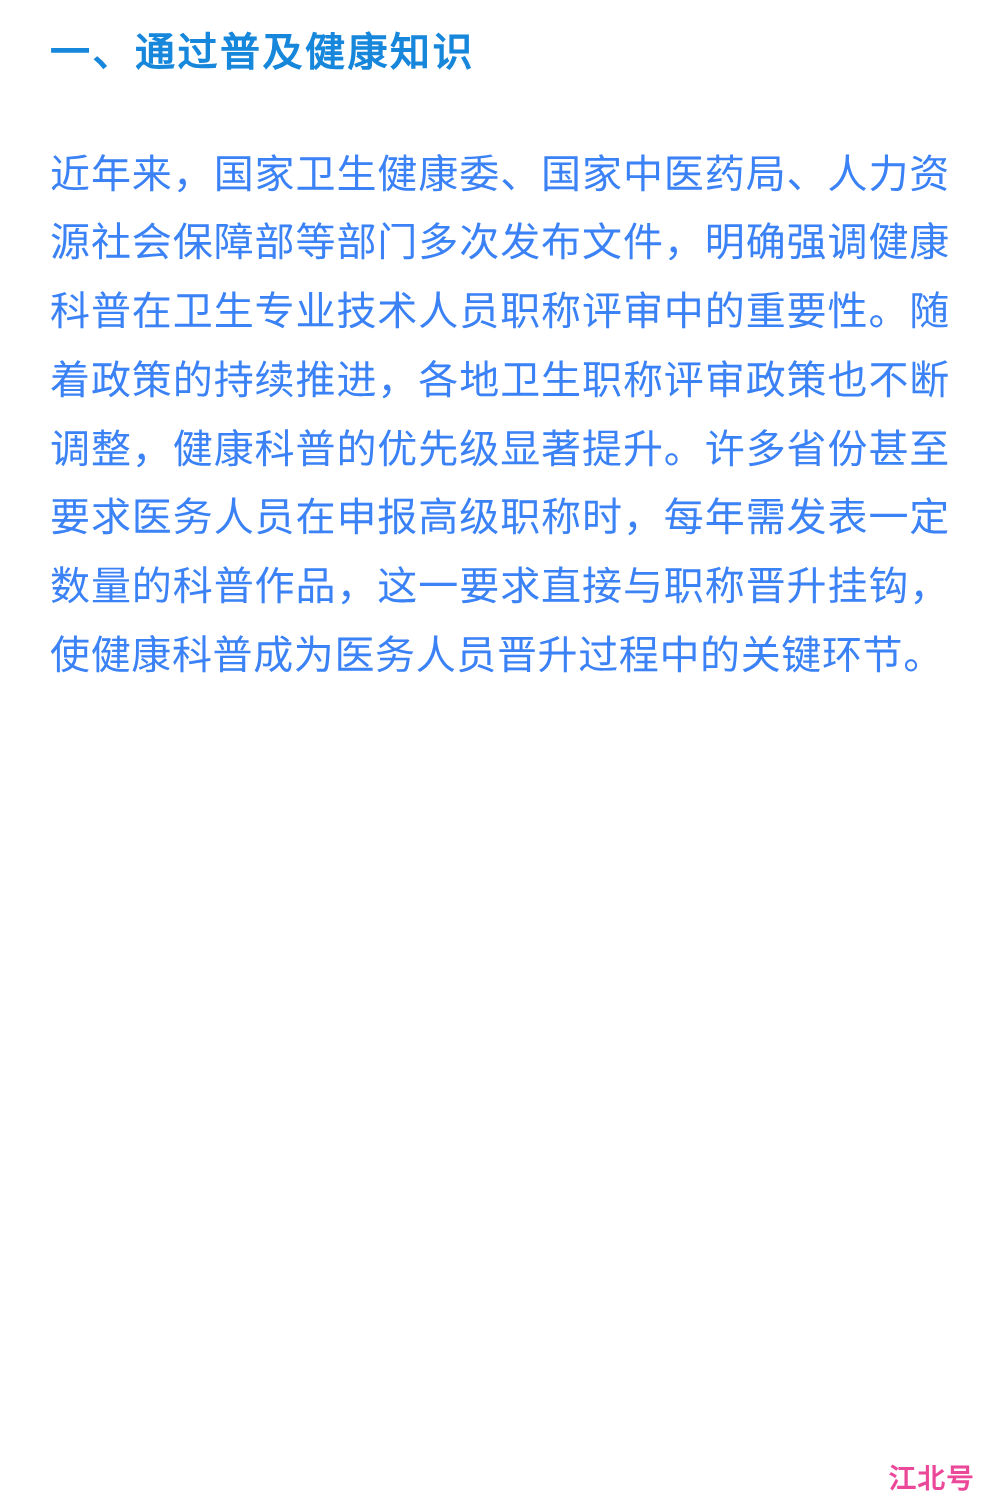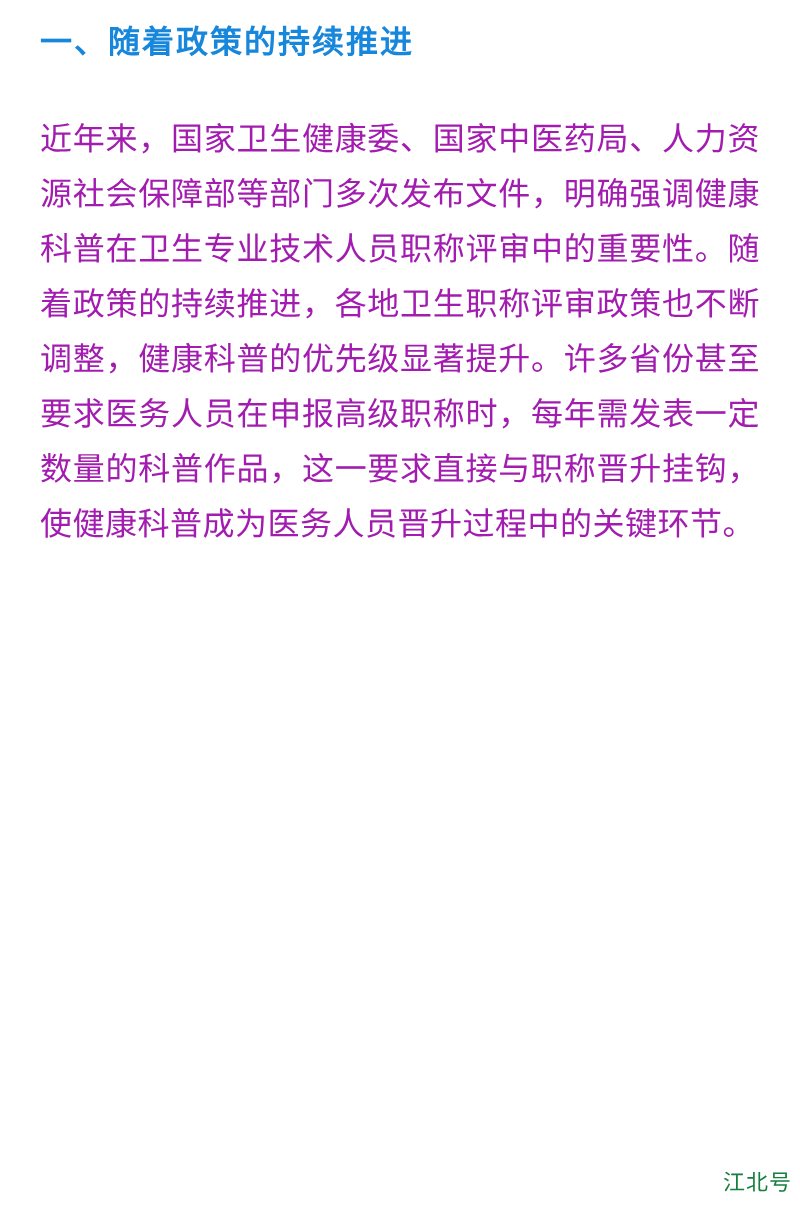--- a/index.html
+++ b/index.html
@@ -20,46 +20,46 @@
   .section-heading {
     margin: 0;
     color: #1787db;
     font-size: 32px;
     font-weight: 700;
     line-height: 1.3;
     letter-spacing: 2px;
   }
   .body-paragraph {
     margin: 48px 0 0 0;
-    color: #a21caf;
+    color: #3b82f6;
     font-size: 32px;
     line-height: 55px;
     text-align: justify;
     text-justify: inter-ideograph;
     letter-spacing: 0.5px;
   }
   .section + .section {
     margin-top: 46px;
   }
   .watermark {
     position: absolute;
-    right: 8px;
+    right: 20px;
     bottom: 11px;
-    color: #15803d;
+    color: #ec4899;
     font-size: 22px;
-    font-weight: 400;
+    font-weight: 700;
     letter-spacing: 1px;
   }
 </style>
 </head>
 <body>
 
 <div class="article">
 
   <section class="section">
-    <h2 class="section-heading">一、随着政策的持续推进</h2>
+    <h2 class="section-heading">一、通过普及健康知识</h2>
     <p class="body-paragraph">近年来，国家卫生健康委、国家中医药局、人力资源社会保障部等部门多次发布文件，明确强调健康科普在卫生专业技术人员职称评审中的重要性。随着政策的持续推进，各地卫生职称评审政策也不断调整，健康科普的优先级显著提升。许多省份甚至要求医务人员在申报高级职称时，每年需发表一定数量的科普作品，这一要求直接与职称晋升挂钩，使健康科普成为医务人员晋升过程中的关键环节。</p>
   </section>
 
 
 </div>
 
 <div class="watermark">江北号</div>
 
 </body></html>

